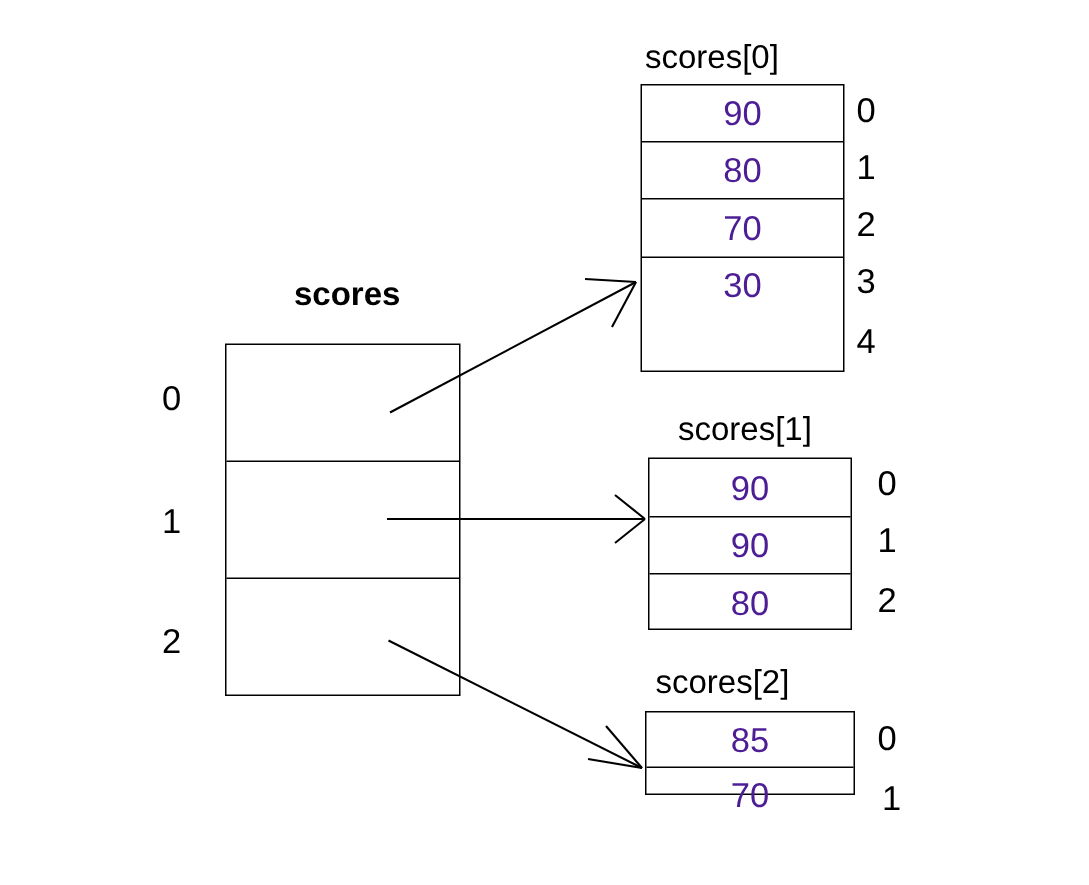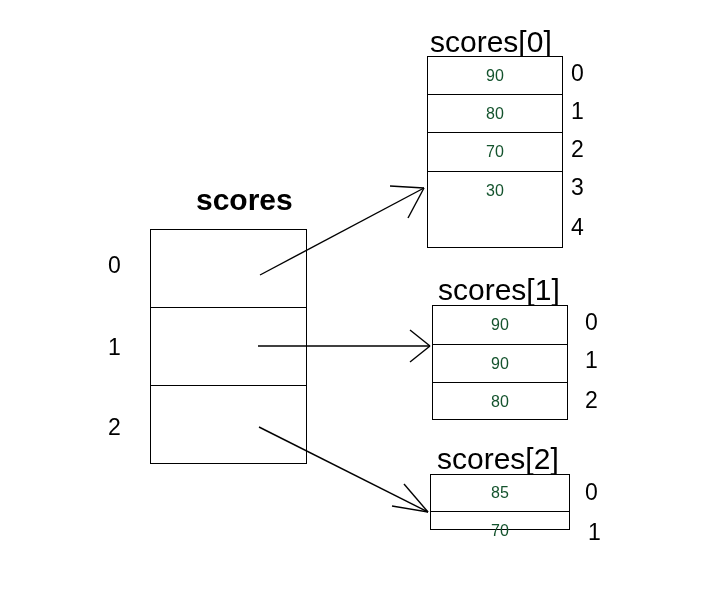--- a/index.html
+++ b/index.html
@@ -13,21 +13,21 @@
     height: 590px;
     background: #ffffff;
     font-family: "Liberation Sans", sans-serif;
     color: #000000;
     overflow: hidden;
   }
 
   
   .label {
     position: absolute;
-    font-size: 30px;
+    font-size: 22px;
     line-height: 1;
     color: #000;
     white-space: nowrap;
   }
   .idx {
     position: absolute;
     font-size: 23px;
     line-height: 1;
     color: #000;
     white-space: nowrap;
@@ -39,22 +39,22 @@
     border: 1px solid #000;
     box-sizing: border-box;
     background: #ffffff;
   }
   .cell {
     box-sizing: border-box;
     border-bottom: 1px solid #000;
     display: flex;
     align-items: center;
     justify-content: center;
-    font-size: 16px;
-    color: #14532d;
+    font-size: 23px;
+    color: #4c1d95;
     background: transparent;
   }
   .cell:last-child {
     border-bottom: none;
   }
 
   
   #scores-box .cell {
     justify-content: center;
   }
@@ -98,21 +98,21 @@
     <div class="cell" style="height:39px;">70</div>
     <div class="cell" style="height:37px;">30</div>
   </div>
 
   <div class="idx" style="left:571px; top:62px;">0</div>
   <div class="idx" style="left:571px; top:100px;">1</div>
   <div class="idx" style="left:571px; top:138px;">2</div>
   <div class="idx" style="left:571px; top:176px;">3</div>
   <div class="idx" style="left:571px; top:216px;">4</div>
 
-  <div class="label" style="left:438px; top:275px;">scores[1]</div>
+  <div class="label" style="left:452px; top:275px;">scores[1]</div>
 
   <div class="arraybox" id="sub1-box" style="left:432px; top:305px; width:136px; height:115px;">
     <div class="cell" style="height:39px;">90</div>
     <div class="cell" style="height:38px;">90</div>
     <div class="cell" style="height:38px;">80</div>
   </div>
 
   <div class="idx" style="left:585px; top:311px;">0</div>
   <div class="idx" style="left:585px; top:349px;">1</div>
   <div class="idx" style="left:585px; top:389px;">2</div>

